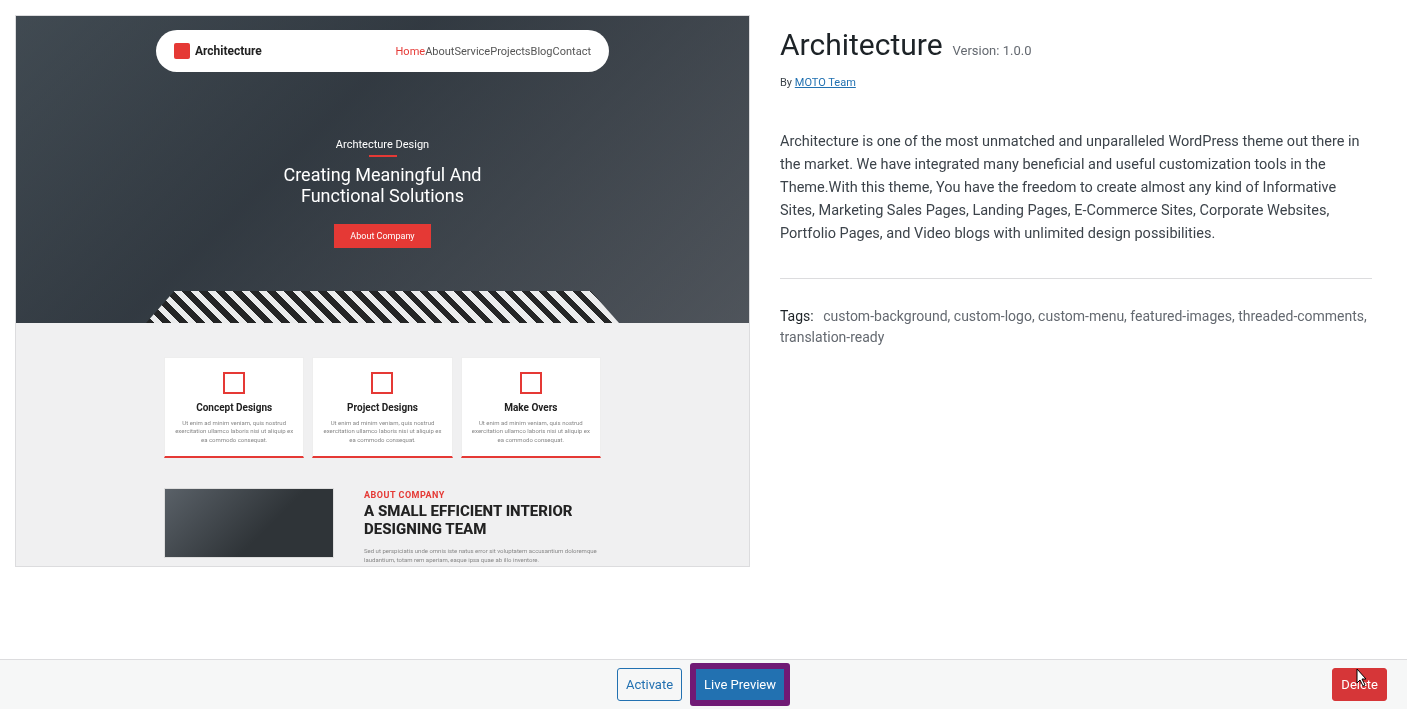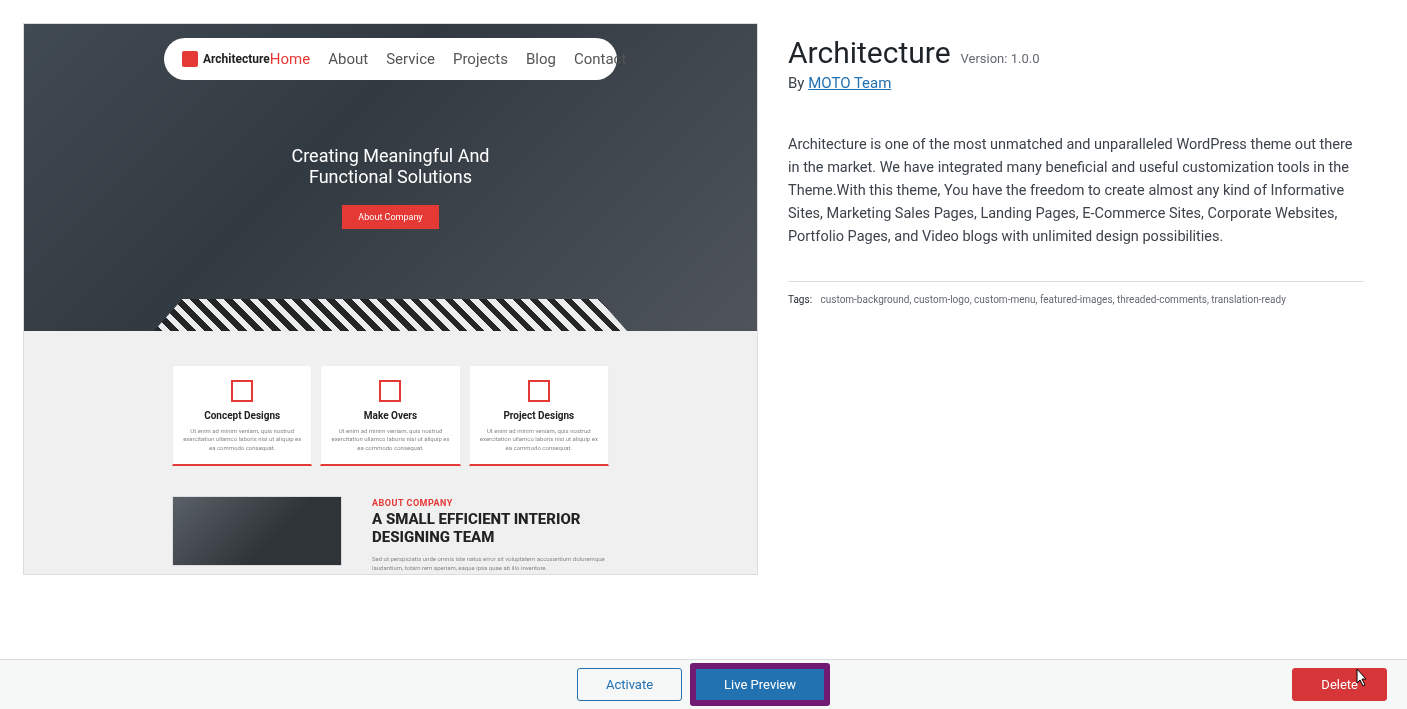--- a/index.html
+++ b/index.html
@@ -1,41 +1,41 @@
 <!DOCTYPE html>
 <html><head>
 <meta charset="utf-8">
 <style>
 * { box-sizing: border-box; margin: 0; padding: 0; }
 body { font-family: -apple-system, BlinkMacSystemFont, "Segoe UI", Roboto, sans-serif; background: #fff; color: #3c434a; width: 1407px; height: 709px; overflow: hidden; position: relative; }
-.modal-content { display: flex; padding: 23px; height: 468px; }
+.modal-content { display: flex; padding: 15px; height: 468px; }
 .screenshot-col { width: 735px; flex-shrink: 0; }
 .screenshot { width: 735px; height: 552px; border: 1px solid #dcdcde; background: #f0f0f1; position: relative; overflow: hidden; }
 .info-col { flex: 1; padding: 12px 20px 0 30px; }
 .theme-title { font-size: 30px; font-weight: 400; color: #1d2327; display: inline; }
 .version { font-size: 13px; color: #646970; margin-left: 6px; text-align: center; }
-.byline { margin-top: 4px; font-size: 15px; color: #3c434a; }
+.byline { margin-top: 14px; font-size: 11px; color: #3c434a; }
 .byline a { color: #2271b1; text-decoration: underline; }
 .description { margin-top: 42px; font-size: 14.5px; line-height: 1.58; color: #3c434a; }
 .divider { border: 0; border-top: 1px solid #dcdcde; margin: 32px 0 0 0; }
-.tags-row { margin-top: 10px; font-size: 10px; color: #646970; line-height: 1.5; }
+.tags-row { margin-top: 27px; font-size: 14px; color: #646970; line-height: 1.5; }
 .tags-label { color: #1d2327; margin-right: 6px; }
 .footer { position: absolute; bottom: 0; left: 0; right: 0; height: 50px; background: #f6f7f7; border-top: 1px solid #dcdcde; display: flex; align-items: center; justify-content: center; }
-.btn { display: inline-block; padding: 4px 28px; font-size: 13px; border-radius: 3px; cursor: pointer; text-decoration: none; line-height: 1.8; }
+.btn { display: inline-block; padding: 4px 8px; font-size: 13px; border-radius: 3px; cursor: pointer; text-decoration: none; line-height: 1.8; }
 .btn-secondary { background: #f6f7f7; border: 1px solid #2271b1; color: #2271b1; margin-right: 8px; }
 .btn-primary { background: #2271b1; border: 6px solid #701a75; color: #fff; }
 .btn-delete { position: absolute; right: 20px; background: #d63638; border: 1px solid #d63638; color: #fff; }
 .cursor { position: absolute; right: 36px; bottom: 18px; pointer-events: none; z-index: 100; }
 
 
 .shot-hero { height: 307px; background: linear-gradient(rgba(30,35,40,0.55), rgba(30,35,40,0.55)), linear-gradient(135deg, #6b7a85 0%, #4a5560 40%, #8a9099 100%); position: relative; }
 .shot-nav { position: absolute; top: 14px; left: 140px; right: 140px; height: 42px; background: #fff; border-radius: 24px; display: flex; align-items: center; padding: 0 18px; justify-content: space-between; }
 .shot-logo { display: flex; align-items: center; font-weight: 700; font-size: 12px; color: #222; gap: 5px; }
 .shot-logo-icon { width: 16px; height: 16px; background: #e53935; border-radius: 2px; }
-.shot-menu { display: flex; gap: 18px; font-size: 15px; color: #555; }
+.shot-menu { display: flex; font-size: 11px; color: #555; }
 .shot-menu span:first-child { color: #e53935; }
 .hero-center { position: absolute; top: 122px; left: 0; right: 0; text-align: center; color: #fff; }
 .hero-tag { font-size: 11px; margin-bottom: 8px; }
 .hero-tag::after { content: ""; display: block; width: 28px; height: 2px; background: #e53935; margin: 4px auto 0; }
 .hero-title { font-size: 18px; font-weight: 400; line-height: 1.15; }
 .hero-btn { display: inline-block; margin-top: 18px; background: #e53935; color: #fff; font-size: 9px; padding: 7px 16px; }
 .pattern { position: absolute; bottom: 0; left: 130px; right: 130px; height: 32px; background: repeating-linear-gradient(45deg, #222 0 6px, #fff 6px 12px); clip-path: polygon(0 100%, 6% 0, 94% 0, 100% 100%); opacity: 0.9; }
 .cards-row { display: flex; gap: 8px; justify-content: center; padding: 34px 148px 24px; }
 .card { flex: 1; background: #fff; border: 1px solid #eee; border-bottom: 2px solid #e53935; padding: 14px 10px 12px; text-align: center; }
 .card-icon { width: 22px; height: 22px; border: 2px solid #e53935; margin: 0 auto 8px; }
@@ -63,42 +63,43 @@
           <div class="shot-menu">
             <span>Home</span>
             <span>About</span>
             <span>Service</span>
             <span>Projects</span>
             <span>Blog</span>
             <span>Contact</span>
           </div>
         </div>
         <div class="hero-center">
+          <div class="hero-tag">Archtecture Design</div>
           <div class="hero-title">
             <span>Creating Meaningful And</span><br>
             <span>Functional Solutions</span>
           </div>
           <span class="hero-btn">About Company</span>
         </div>
         <div class="pattern"></div>
       </div>
       <div class="cards-row">
         <div class="card">
           <div class="card-icon"></div>
           <div class="card-title">Concept Designs</div>
           <div class="card-text">Ut enim ad minim veniam, quis nostrud exercitation ullamco laboris nisi ut aliquip ex ea commodo consequat.</div>
         </div>
         <div class="card">
           <div class="card-icon"></div>
-          <div class="card-title">Make Overs</div>
+          <div class="card-title">Project Designs</div>
           <div class="card-text">Ut enim ad minim veniam, quis nostrud exercitation ullamco laboris nisi ut aliquip ex ea commodo consequat.</div>
         </div>
         <div class="card">
           <div class="card-icon"></div>
-          <div class="card-title">Project Designs</div>
+          <div class="card-title">Make Overs</div>
           <div class="card-text">Ut enim ad minim veniam, quis nostrud exercitation ullamco laboris nisi ut aliquip ex ea commodo consequat.</div>
         </div>
       </div>
       <div class="about-row">
         <div class="about-img"></div>
         <div class="about-text">
           <div class="about-label">ABOUT COMPANY</div>
           <div class="about-title">
             <span>A SMALL EFFICIENT INTERIOR</span><br>
             <span>DESIGNING TEAM</span>

